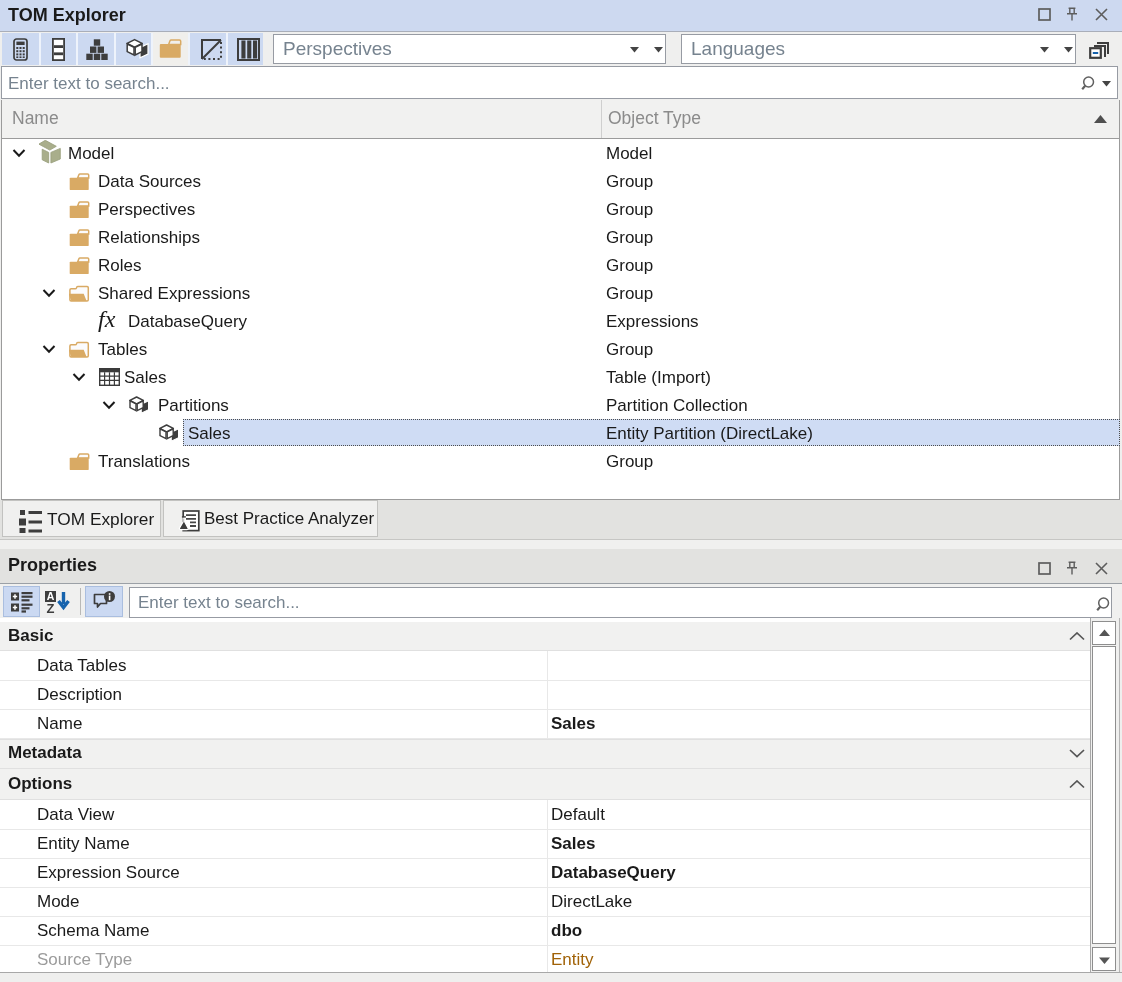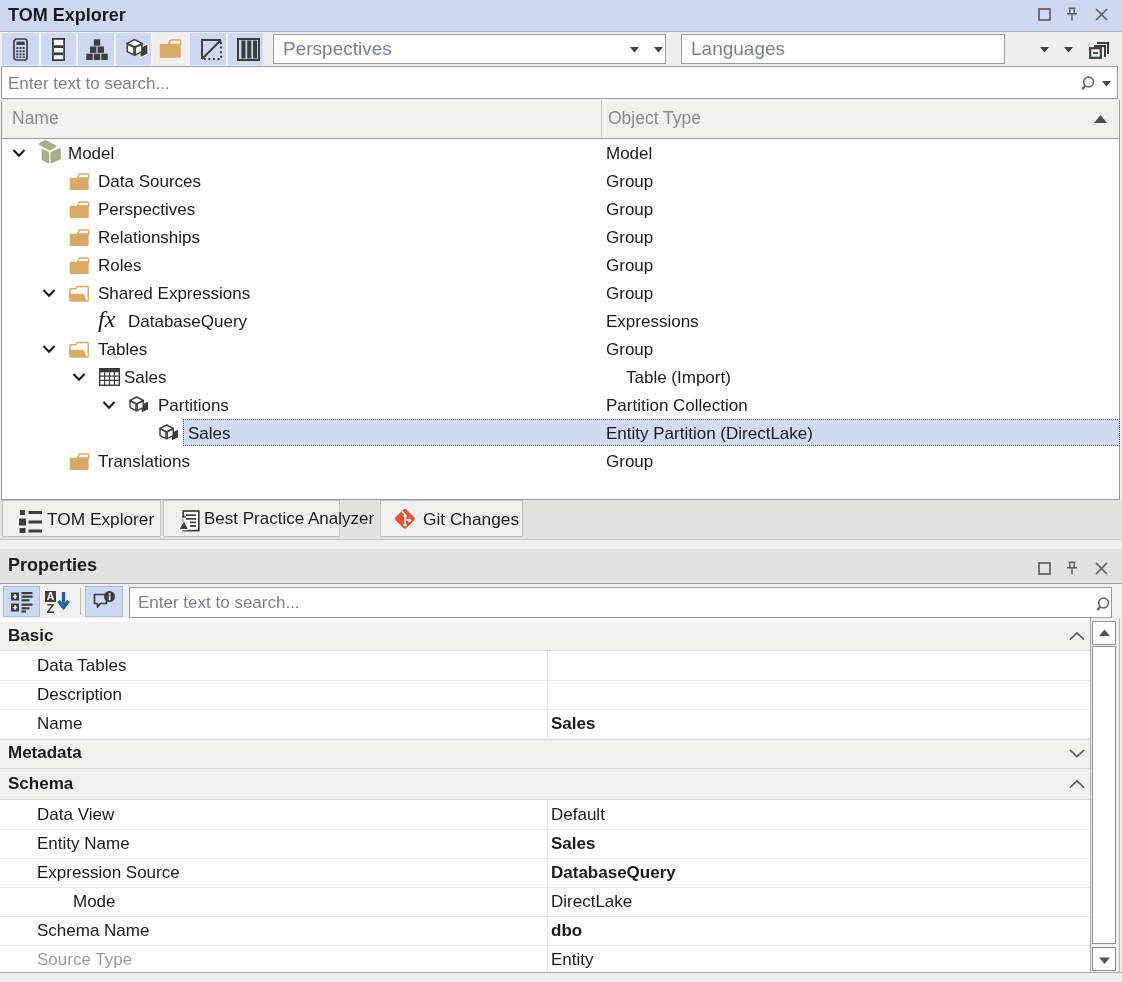--- a/index.html
+++ b/index.html
@@ -142,21 +142,21 @@
   <div class="abs" style="left:273px;top:2px;width:393px;height:30px;background:#fff;border:1px solid #979ba3;box-sizing:border-box;">
     <div class="abs nw" style="left:9px;top:3px;font-size:19px;color:#76838f;">Perspectives</div>
     <svg class="abs" style="left:356px;top:12px" width="9" height="6">
         <use href="#caret"></use>
       </svg>
     <svg class="abs" style="left:380px;top:12px" width="9" height="6">
         <use href="#caret"></use>
       </svg>
   </div>
 
-  <div class="abs" style="left:681px;top:2px;width:324px;height:30px;background:#fff;border:1px solid #979ba3;box-sizing:border-box;">
+  <div class="abs" style="left:681px;top:2px;width:395px;height:30px;background:#fff;border:1px solid #979ba3;box-sizing:border-box;">
     <div class="abs nw" style="left:9px;top:3px;font-size:19px;color:#76838f;">Languages</div>
     <svg class="abs" style="left:358px;top:12px" width="9" height="6">
         <use href="#caret"></use>
       </svg>
     <svg class="abs" style="left:382px;top:12px" width="9" height="6">
         <use href="#caret"></use>
       </svg>
   </div>
 
   <svg class="abs" style="left:1089px;top:6px" width="22" height="21">
@@ -244,21 +244,21 @@
   <div class="abs nw" style="left:96px;top:201px;">Tables</div>
   <div class="abs nw" style="left:604px;top:201px;">Group</div>
 
   <svg class="abs" style="left:70px;top:231px" width="16" height="14">
       <use href="#chev"></use>
     </svg>
   <svg class="abs" style="left:97px;top:229px" width="21" height="18">
       <use href="#tablegrid"></use>
     </svg>
   <div class="abs nw" style="left:122px;top:229px;">Sales</div>
-  <div class="abs nw" style="left:604px;top:229px;margin-left:20px;">Table (Import)</div>
+  <div class="abs nw" style="left:604px;top:229px;">Table (Import)</div>
 
   <svg class="abs" style="left:100px;top:259px" width="16" height="14">
       <use href="#chev"></use>
     </svg>
   <svg class="abs" style="left:127px;top:257px" width="21" height="19">
       <use href="#partcube"></use>
     </svg>
   <div class="abs nw" style="left:156px;top:257px;">Partitions</div>
   <div class="abs nw" style="left:604px;top:257px;">Partition Collection</div>
 
@@ -283,46 +283,30 @@
           <rect x="2" y="1" width="5" height="5"></rect>
           <rect x="1" y="9.5" width="7" height="7"></rect>
           <rect x="1.5" y="19" width="6" height="6"></rect>
           <rect x="10.5" y="2" width="13.5" height="3"></rect>
           <rect x="10.5" y="11.5" width="13.5" height="3"></rect>
           <rect x="10.5" y="20.5" width="13.5" height="3"></rect>
         </g>
       </svg>
     <div class="abs nw" style="left:44px;top:8px;font-size:17.3px;color:#1a1a1a;">TOM Explorer</div>
   </div>
-  <div class="abs" style="left:163px;top:0px;width:177px;height:37px;background:#f0f0ef;border:1px solid #c2c2c0;box-sizing:border-box;">
+  <div class="abs" style="left:163px;top:0px;width:215px;height:37px;background:#f0f0ef;border:1px solid #c2c2c0;box-sizing:border-box;">
     <svg class="abs" style="left:13px;top:9px" width="24" height="23">
         <rect x="6.2" y="1" width="15.6" height="19.6" fill="#fff" stroke="#3d3d3d" stroke-width="1.7"></rect>
         <g stroke="#3d3d3d" stroke-width="1.8" opacity="0.95">
           <path d="M9 5.2 L19 5.2 M9 8.8 L19 8.8 M13 12.4 L19 12.4 M13 16 L19 16"></path>
         </g>
         <path d="M6.1 7.8 L6.1 11.8 L2.6 17.9 Q1.7 19.6 3.8 19.6 L9.8 19.6 Q11.9 19.6 11 17.9 L7.7 11.8 L7.7 7.8 Z" fill="#3d3d3d" stroke="#fff" stroke-width="1.2"></path>
         <path d="M4.9 6.9 L8.9 6.9" stroke="#3d3d3d" stroke-width="1.4"></path>
       </svg>
     <div class="abs nw" style="left:40px;top:8px;font-size:17px;color:#1a1a1a;">Best Practice Analyzer</div>
-  </div>
-  <div class="abs" style="left:380px;top:0px;width:143px;height:37px;background:#f0f0ef;border:1px solid #c2c2c0;box-sizing:border-box;">
-    <svg class="abs" style="left:11px;top:6px" width="27" height="25">
-        <rect x="5.3" y="4.1" width="15.2" height="15.2" rx="2.4" fill="#e8502f" transform="rotate(45 12.9 11.7)"></rect>
-        <g stroke="#fff" stroke-width="1.5" fill="none">
-          <path d="M10 4.4 L12.9 7.3"></path>
-          <path d="M13.1 10.6 L13.1 16.2"></path>
-          <path d="M13.4 11 Q14.4 13.1 15.9 13.3"></path>
-        </g>
-        <g fill="#fff">
-          <circle cx="13.1" cy="8.9" r="1.7"></circle>
-          <circle cx="13.1" cy="17.9" r="1.7"></circle>
-          <circle cx="17.6" cy="13.4" r="1.65"></circle>
-        </g>
-      </svg>
-    <div class="abs nw" style="left:42px;top:8px;font-size:17.3px;color:#1a1a1a;">Git Changes</div>
   </div>
 </div>
 
 <div class="abs" style="left:0;top:540px;width:1122px;height:9px;background:#f0f0ef;"></div>
 
 <div class="abs" style="left:0;top:549px;width:1122px;height:34px;background:#e2e2e0;">
   <div class="abs nw" style="left:8px;top:6px;font-size:18px;font-weight:bold;color:#1a1a1a;">Properties</div>
   <svg class="abs" style="left:1038px;top:13px" width="14" height="14">
       <use href="#winsq"></use>
     </svg>
@@ -399,33 +383,33 @@
   <svg class="abs" style="left:1069px;top:162px" width="16" height="9">
       <path d="M1 7.5 L8 1 L15 7.5" fill="none" stroke="#555" stroke-width="1.7"></path>
     </svg>
 
   <div class="abs nw" style="left:8px;top:8px;font-weight:bold;">Basic</div>
   <div class="abs nw" style="left:37px;top:38px;">Data Tables</div>
   <div class="abs nw" style="left:37px;top:67px;">Description</div>
   <div class="abs nw" style="left:37px;top:96px;">Name</div>
   <div class="abs nw" style="left:551px;top:96px;font-weight:bold;">Sales</div>
   <div class="abs nw" style="left:8px;top:125px;font-weight:bold;">Metadata</div>
-  <div class="abs nw" style="left:8px;top:156px;font-weight:bold;">Schema</div>
+  <div class="abs nw" style="left:8px;top:156px;font-weight:bold;">Options</div>
   <div class="abs nw" style="left:37px;top:187px;">Data View</div>
   <div class="abs nw" style="left:551px;top:187px;">Default</div>
   <div class="abs nw" style="left:37px;top:216px;">Entity Name</div>
   <div class="abs nw" style="left:551px;top:216px;font-weight:bold;">Sales</div>
   <div class="abs nw" style="left:37px;top:245px;">Expression Source</div>
   <div class="abs nw" style="left:551px;top:245px;font-weight:bold;">DatabaseQuery</div>
-  <div class="abs nw" style="left:37px;top:274px;margin-left:36px;">Mode</div>
+  <div class="abs nw" style="left:37px;top:274px;">Mode</div>
   <div class="abs nw" style="left:551px;top:274px;">DirectLake</div>
   <div class="abs nw" style="left:37px;top:303px;">Schema Name</div>
   <div class="abs nw" style="left:551px;top:303px;font-weight:bold;">dbo</div>
   <div class="abs nw" style="left:37px;top:332px;color:#9b9b9b;">Source Type</div>
-  <div class="abs nw" style="left:551px;top:332px;color:#0f172a;">Entity</div>
+  <div class="abs nw" style="left:551px;top:332px;color:#a16207;">Entity</div>
 </div>
 
 <div class="abs" style="left:1090px;top:618px;width:1px;height:354px;background:#a8a8a8;"></div>
 <div class="abs" style="left:1119px;top:618px;width:1px;height:354px;background:#b5b5b5;"></div>
 
 <div class="abs" style="left:1091px;top:618px;width:27px;height:355px;background:#f0f0ef;">
   <div class="abs" style="left:1px;top:3px;width:24px;height:24px;background:#fff;border:1px solid #8e8e8e;box-sizing:border-box;"></div>
   <svg class="abs" style="left:8px;top:11px" width="11" height="8">
       <path d="M0 7 L5.5 0.5 L11 7 Z" fill="#555"></path>
     </svg>

